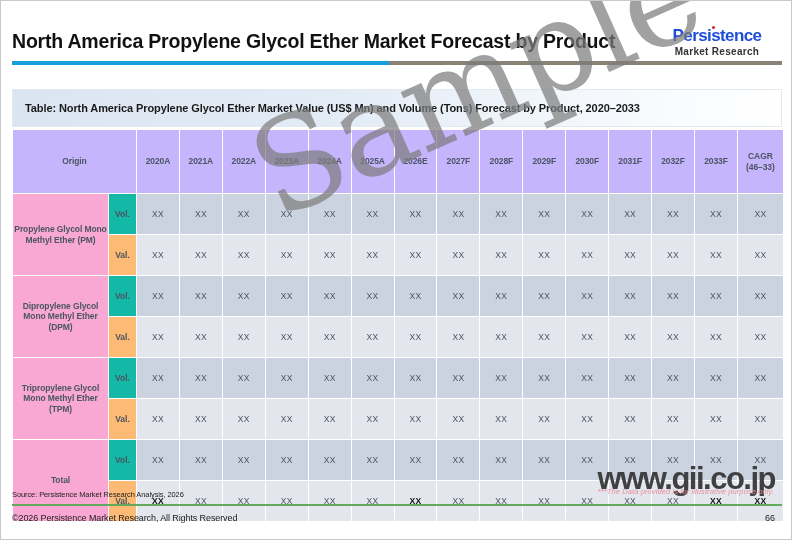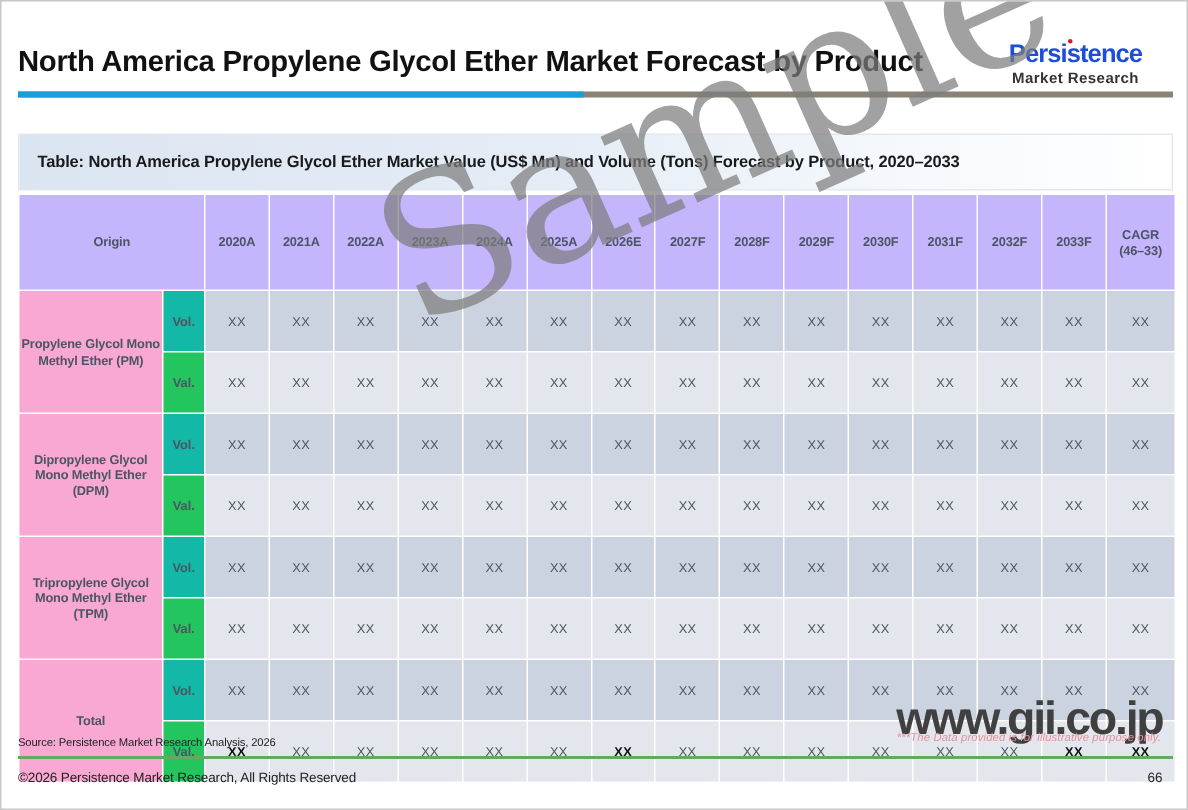--- a/index.html
+++ b/index.html
@@ -73,21 +73,21 @@
   th.cagr-h{font-size:8.5px;line-height:1.25;}
 
   td.rowlabel{
     background:#f9a8d4;color:#111;font-weight:bold;font-size:9px;
     line-height:1.25;padding:2px 3px;letter-spacing:-0.1px;
   }
   td.vv{
     background:#14b8a6;color:#1a1a1a;font-weight:bold;font-size:8.5px;
     text-align:left;padding-left:5px;
   }
-  td.vv.alt{background:#22c55e;}
+  td.vv.alt{background:#fdba74;}
   td.cell{background:#ccd3e0;color:#7b8394;font-size:8.5px;letter-spacing:0.3px;}
   td.cell.alt{background:#e3e6ed;}
   td.cell.bold{color:#111;font-weight:bold;}
   tr.band-v td.cell{background:#ccd3e0;}
   tr.band-l td.cell{background:#e3e6ed;}
 
   
   .watermark{
     position:absolute;left:228px;top:110px;
     font-family:"DejaVu Serif","Liberation Serif",serif;

